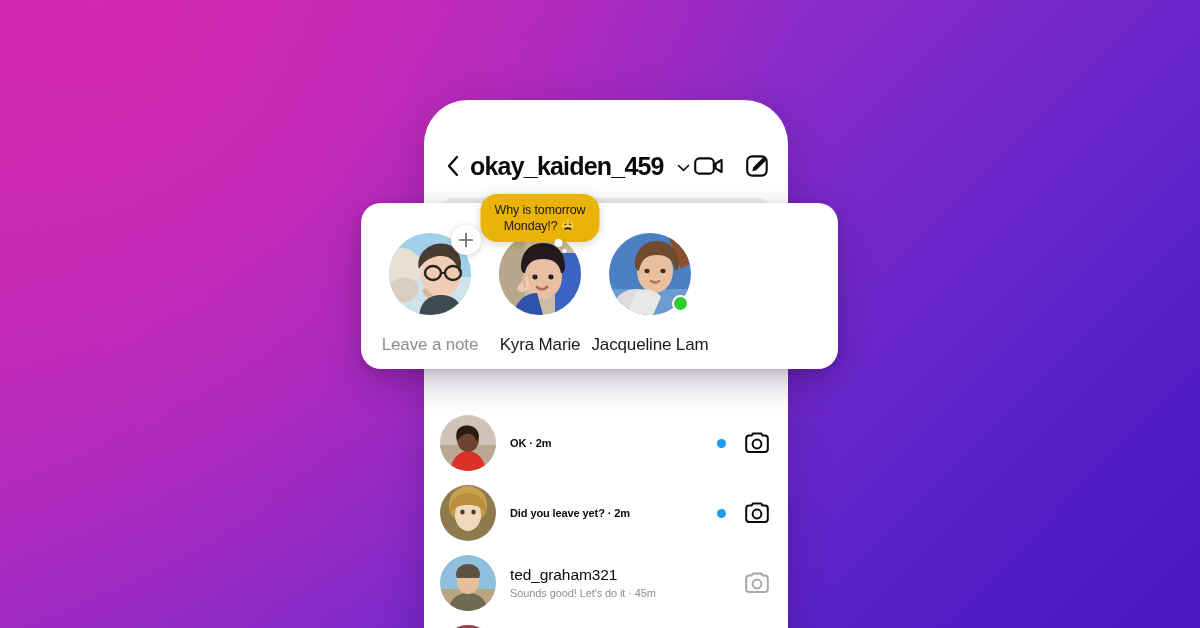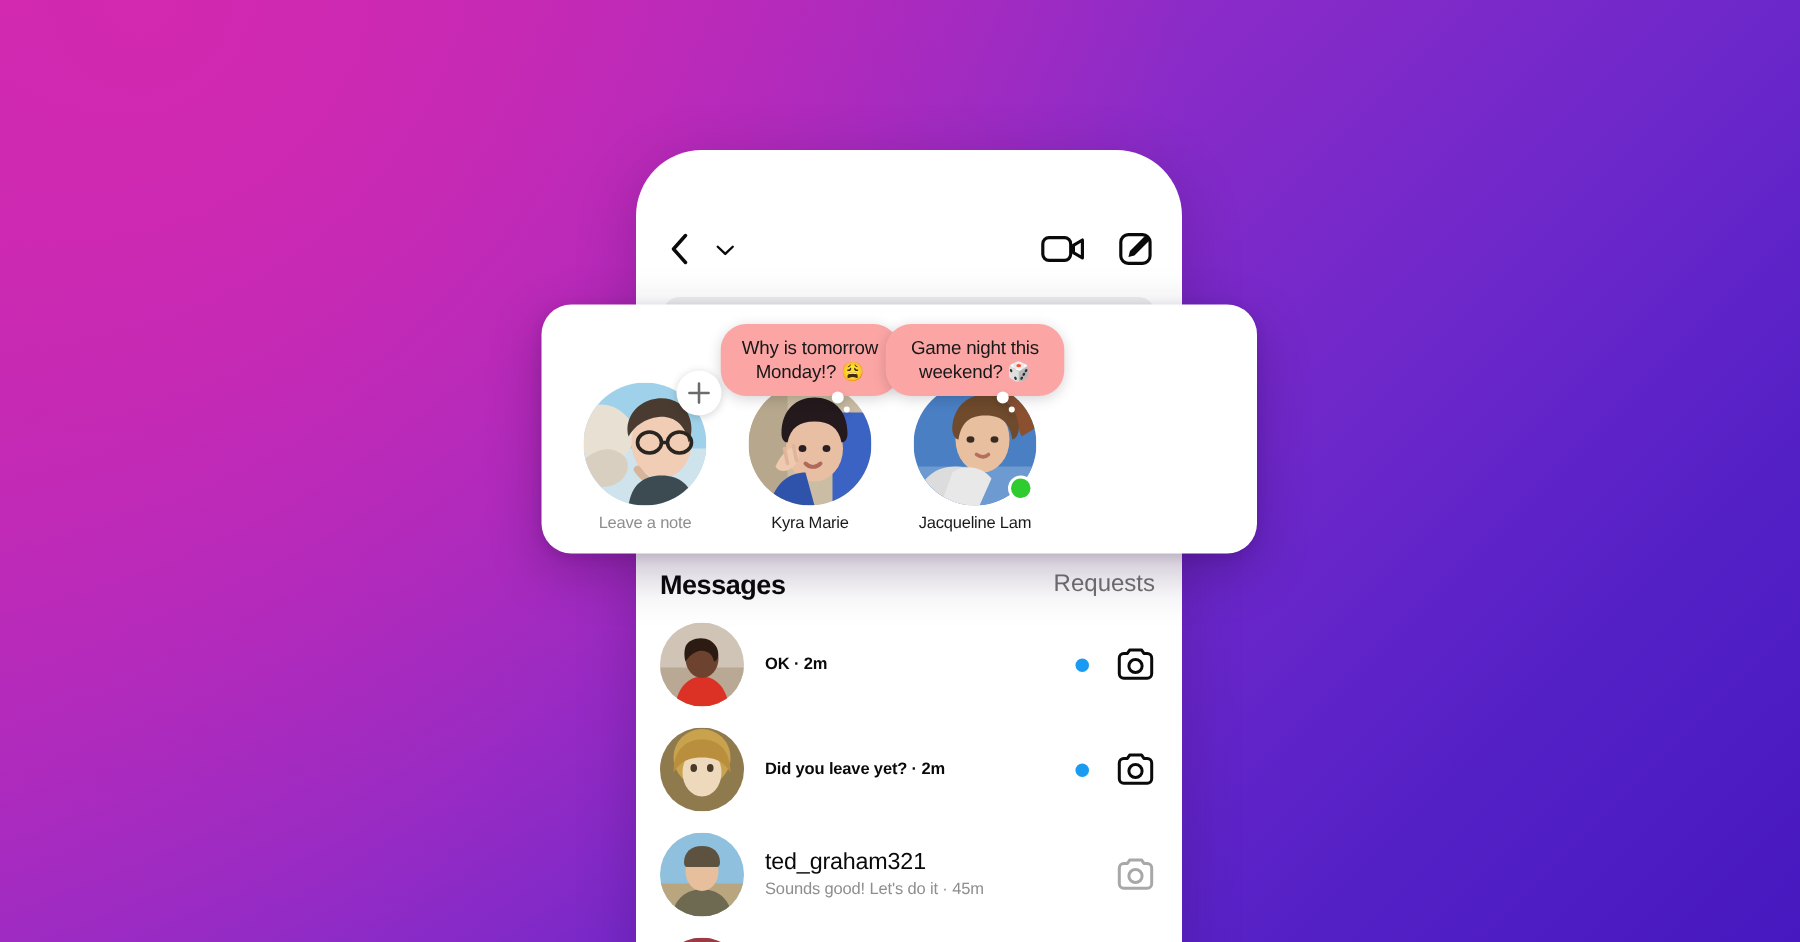--- a/index.html
+++ b/index.html
@@ -194,21 +194,21 @@
     display: flex;
     flex-direction: column;
     align-items: center;
     position: relative;
   }
   .note-bubble {
     position: absolute;
     top: 17px;
     left: 50%;
     transform: translateX(-50%);
-    background: #fca5a5;
+    background: #eab308;
     border-radius: 17px;
     box-shadow: 0 2px 9px rgba(0,0,0,0.17);
     padding: 8px 11px;
     width: 119px;
     text-align: center;
     font-size: 12.5px;
     line-height: 1.28;
     color: #181818;
     letter-spacing: -0.15px;
     z-index: 4;
@@ -257,22 +257,22 @@
   .online-dot {
     position: absolute;
     right: 2px; bottom: 3px;
     width: 17px; height: 17px;
     border-radius: 50%;
     background: #2fcc2f;
     border: 2.5px solid #ffffff;
     z-index: 5;
   }
   .note-name {
-    margin-top: 6px;
-    font-size: 11px;
+    margin-top: 20px;
+    font-size: 17px;
     color: #1a1a1a;
     letter-spacing: -0.15px;
     white-space: nowrap;
   }
   .note-name.muted { color: #8e8e8e; }
 
   svg { display: block; }
 </style>
 </head>
 <body>
@@ -280,20 +280,21 @@
 <div class="phone">
 
 
   <div class="app-header">
     <span class="back-chevron">
       <svg width="22" height="26" viewBox="0 0 22 26">
         <path d="M15 4 7 13l8 9" stroke="#0a0a0a" stroke-width="2.3" fill="none" stroke-linecap="round" stroke-linejoin="round"></path>
       </svg>
     </span>
     <span class="header-title">
+      <span>okay_kaiden_459</span>
       <span class="title-caret">
         <svg width="13" height="8" viewBox="0 0 13 8">
           <path d="M1.5 1.5 6.5 6.3l5-4.8" stroke="#0a0a0a" stroke-width="1.6" fill="none" stroke-linecap="round" stroke-linejoin="round"></path>
         </svg>
       </span>
     </span>
     <div class="header-actions">
       <span>
         <svg width="30" height="24" viewBox="0 0 30 24">
           <rect x="1.2" y="4.4" width="18.6" height="15.2" rx="4.2" stroke="#0a0a0a" stroke-width="2.1" fill="none"></rect>
@@ -312,24 +313,20 @@
   <div class="searchbar">
     <span>
       <svg width="16" height="16" viewBox="0 0 16 16">
         <circle cx="6.8" cy="6.8" r="5.2" stroke="#8e8e8e" stroke-width="1.7" fill="none"></circle>
         <path d="M10.8 10.8 15 15" stroke="#8e8e8e" stroke-width="1.7" stroke-linecap="round"></path>
       </svg>
     </span>
     <span class="search-text">Search</span>
   </div>
 
-  <div class="messages-head">
-    <span class="messages-title">Messages</span>
-    <span class="requests-link">Requests</span>
-  </div>
 
   <div class="threads">
 
     <div class="thread">
       <div class="thread-avatar">
         <svg width="56" height="56" viewBox="0 0 56 56">
           <rect width="56" height="56" fill="#cfc4b6"></rect>
           <rect y="30" width="56" height="26" fill="#b8a894"></rect>
           <path d="M10 56c2-14 10-20 18-20s16 6 18 20z" fill="#dc3226"></path>
           <ellipse cx="28" cy="24" rx="11" ry="13" fill="#6d4330"></ellipse>
@@ -465,21 +462,20 @@
             <path d="M20 52c4-6 8-10 12-8 3 2 2 8-2 12s-10 4-12 0z" fill="#efc9b0"></path>
             <path d="M24 44l2 10M30 42l2 10" stroke="#e0b59a" stroke-width="2.4" stroke-linecap="round"></path>
           </svg>
         </div>
       </div>
       <div class="note-name">Kyra Marie</div>
     </div>
 
 
     <div class="note">
-      <div class="note-bubble">Game night this weekend? 🎲</div>
       <div class="note-avatar-wrap">
         <div class="note-avatar">
           <svg width="82" height="82" viewBox="0 0 82 82">
             <rect width="82" height="82" fill="#4a7fc4"></rect>
             <path d="M58 0h10l14 30-10 6z" fill="#8a5030"></path>
             <path d="M0 56h82v26H0z" fill="#6d9ad0"></path>
             <ellipse cx="46" cy="38" rx="18" ry="22" fill="#e8c0a0"></ellipse>
             <path d="M26 28c2-14 12-20 22-20s20 6 22 20c1 6-2 10-4 10-2-12-8-16-18-16s-16 4-18 16c-2 0-5-4-4-10z" fill="#6f4a2c"></path>
             <ellipse cx="38" cy="38" rx="2.6" ry="2.2" fill="#3a2a20"></ellipse>
             <ellipse cx="54" cy="38" rx="2.6" ry="2.2" fill="#3a2a20"></ellipse>

